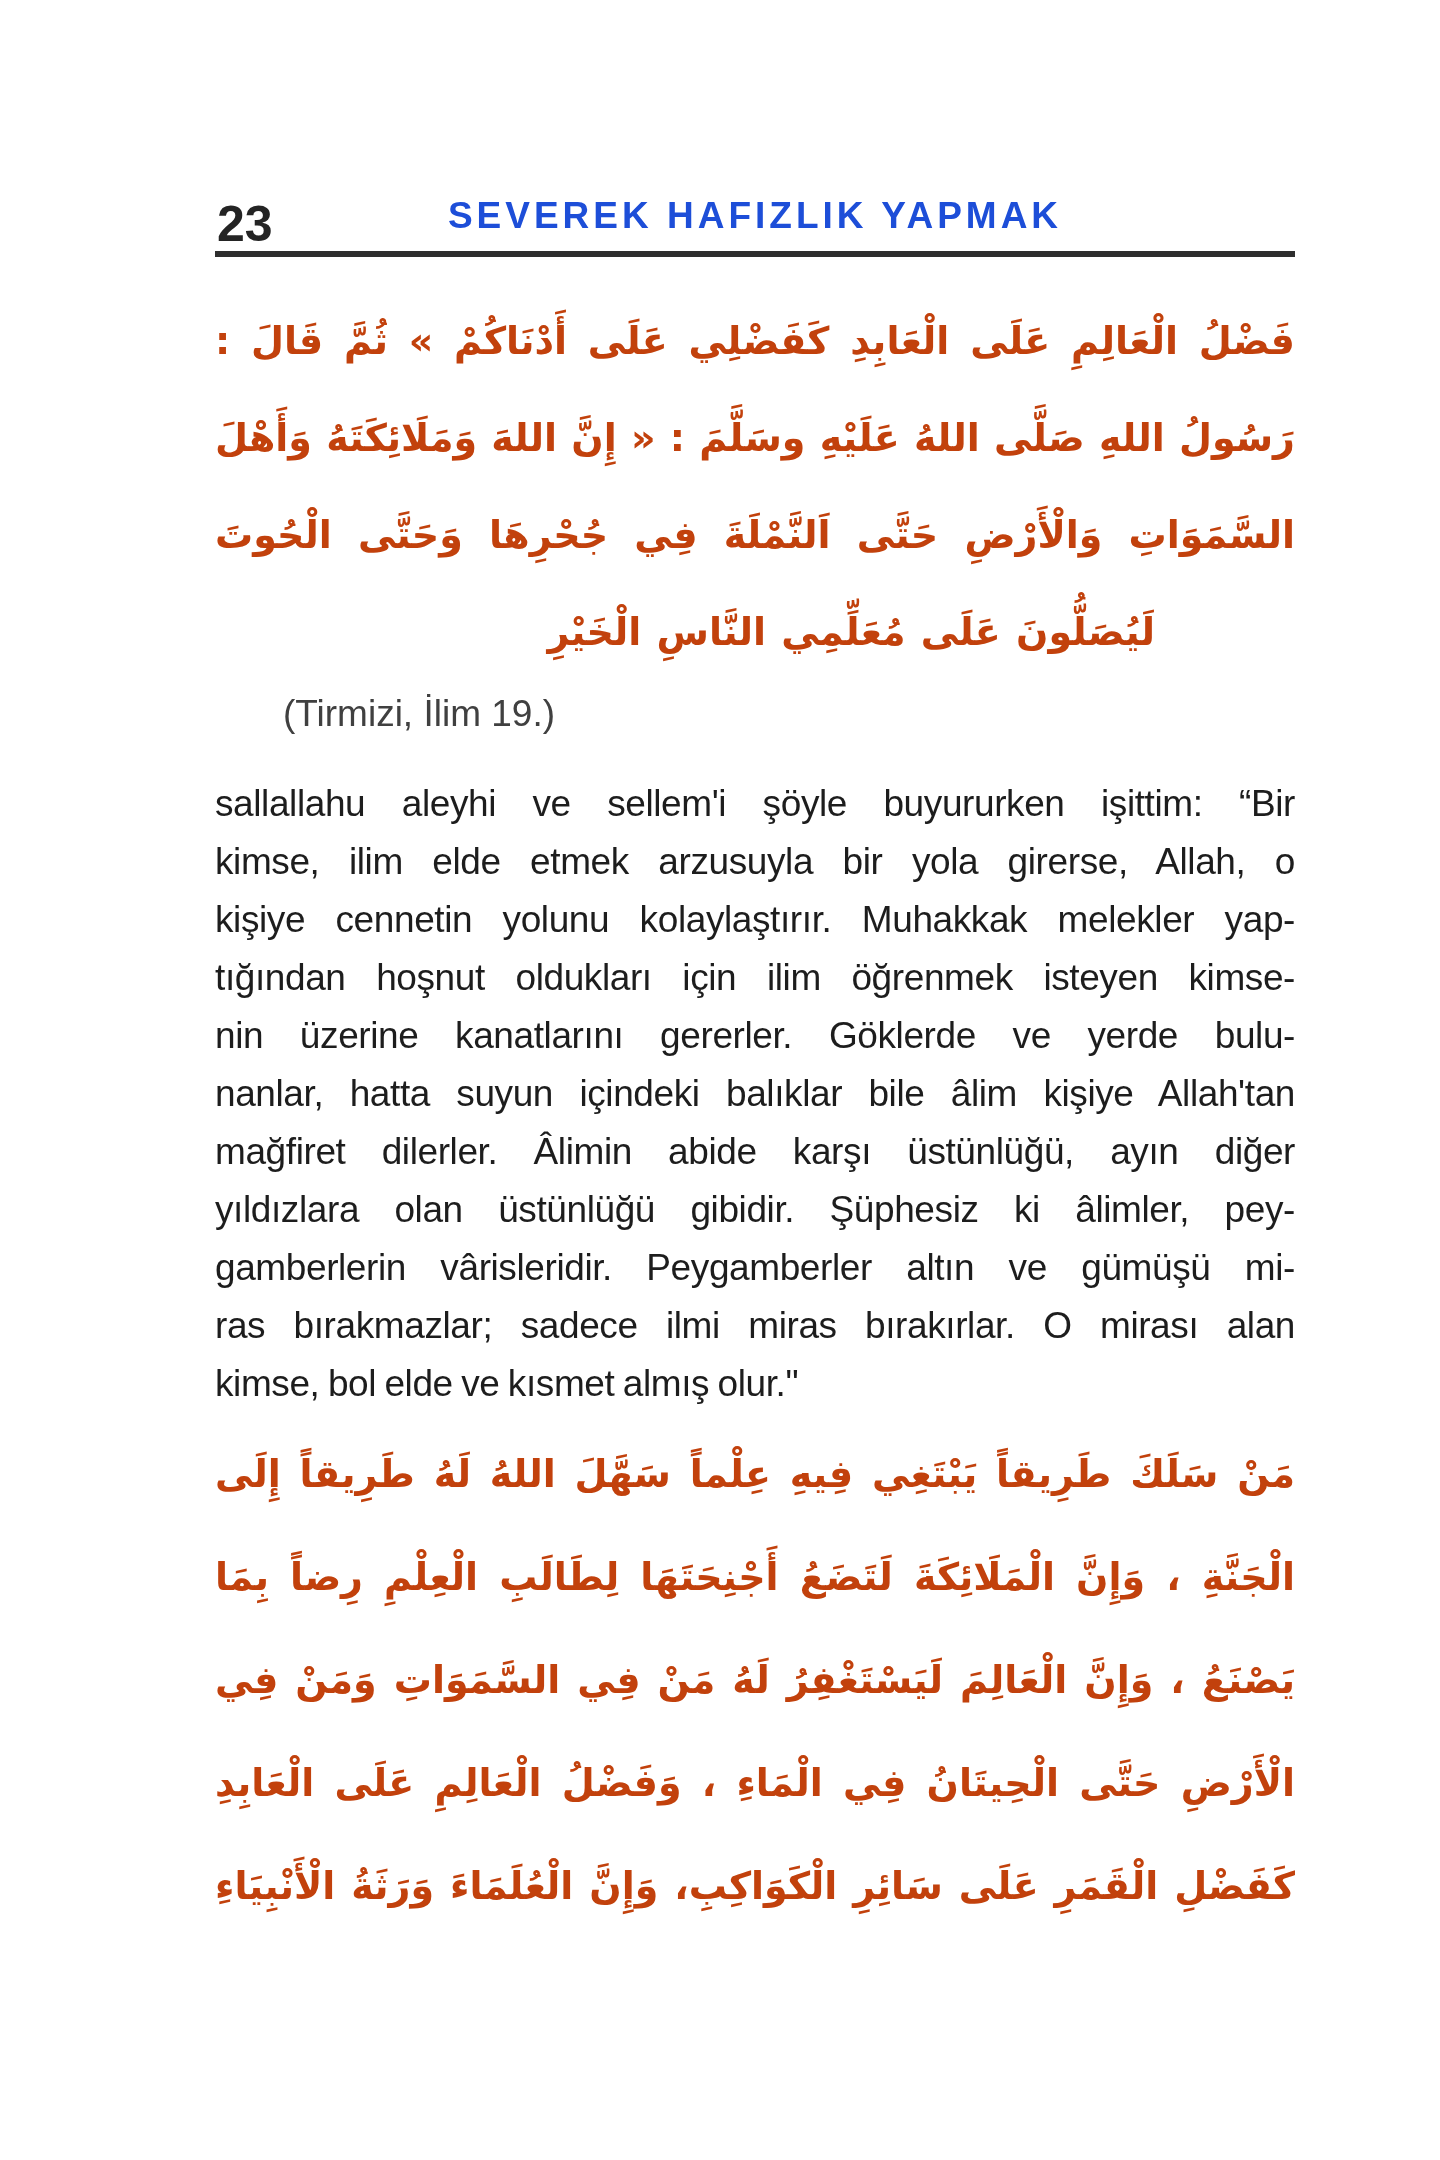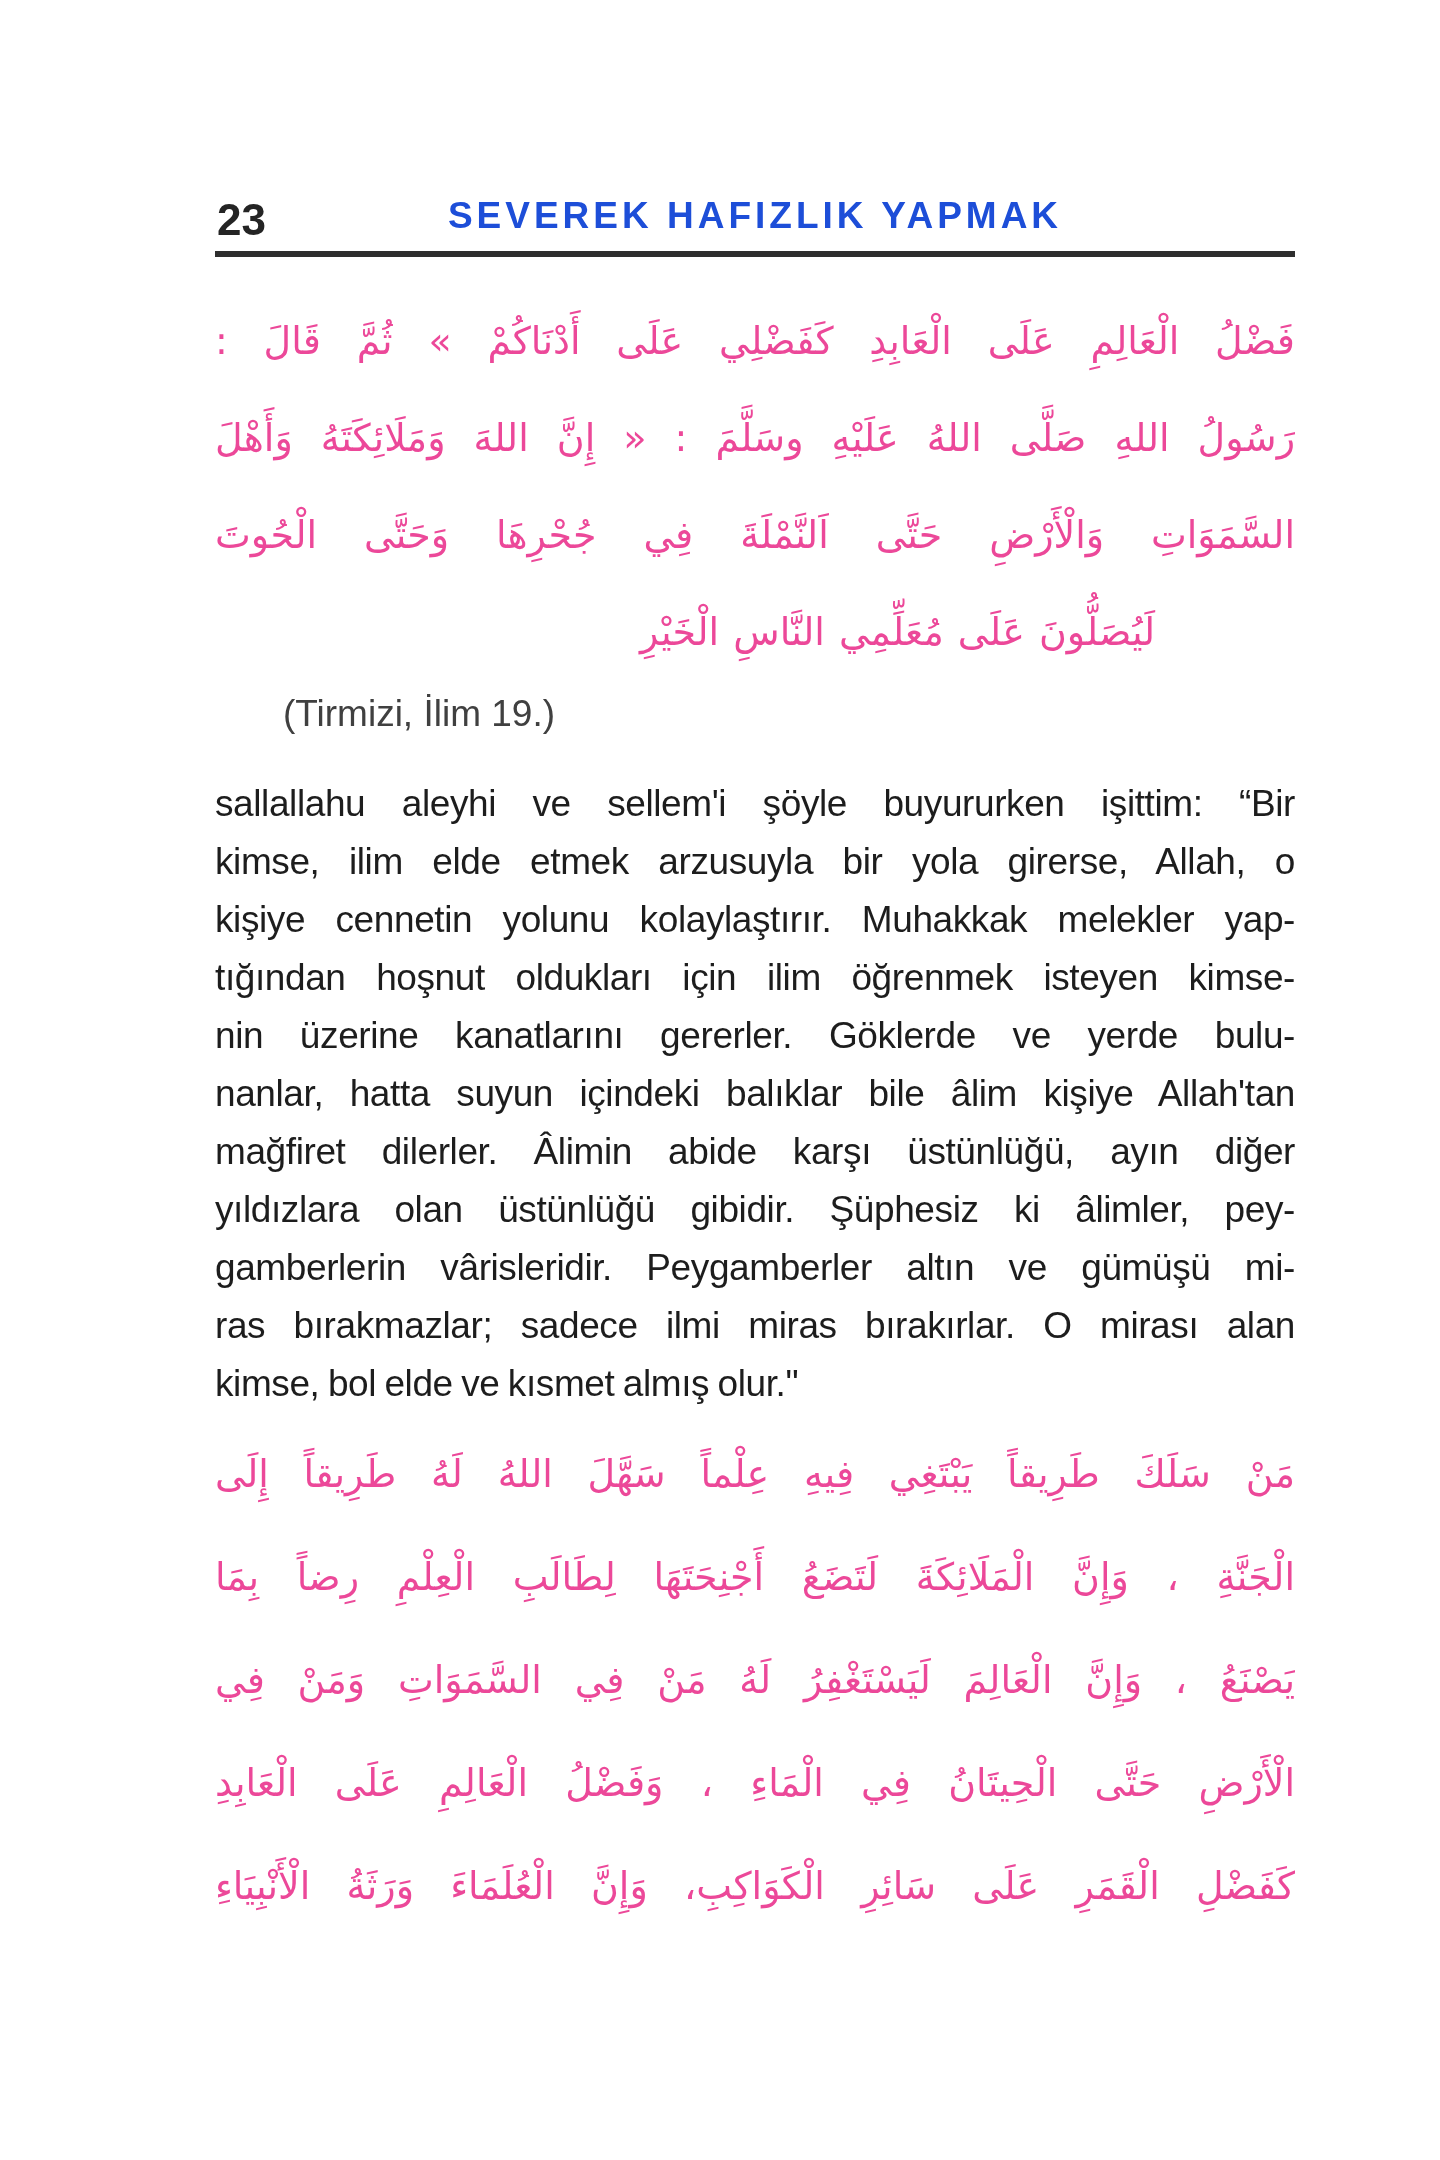--- a/index.html
+++ b/index.html
@@ -23,21 +23,21 @@
   
   .page-header {
     position: relative;
     margin-top: 195px;
     height: 44px;
   }
   .page-number {
     position: absolute;
     left: 2px;
     top: 0;
-    font-size: 44px;
+    font-size: 50px;
     font-weight: bold;
     color: #242424;
   }
   .page-title {
     display: block;
     text-align: center;
     font-size: 37px;
     font-weight: bold;
     letter-spacing: 4px;
     color: #1d4ed8;
@@ -47,23 +47,23 @@
     margin-top: 12px;
     height: 6px;
     background: #2e2e2e;
   }
   
   .arabic-block { direction: rtl; }
   .arabic-block-1 { margin-top: 36px; }
   .arabic-block-2 { margin-top: 10px; }
   .ar-line {
     font-family: "DejaVu Sans", sans-serif;
-    font-weight: normal;
+    font-weight: bold;
     font-size: 38px;
-    color: #ec4899;
+    color: #c2410c;
     direction: rtl;
     unicode-bidi: plaintext;
     text-align: justify;
     text-align-last: justify;
     text-justify: inter-word;
     word-spacing: -3px;
     overflow: hidden;
   }
   .arabic-block-1 .ar-line { line-height: 97px; height: 97px; }
   .arabic-block-2 .ar-line { line-height: 103px; height: 103px; }

